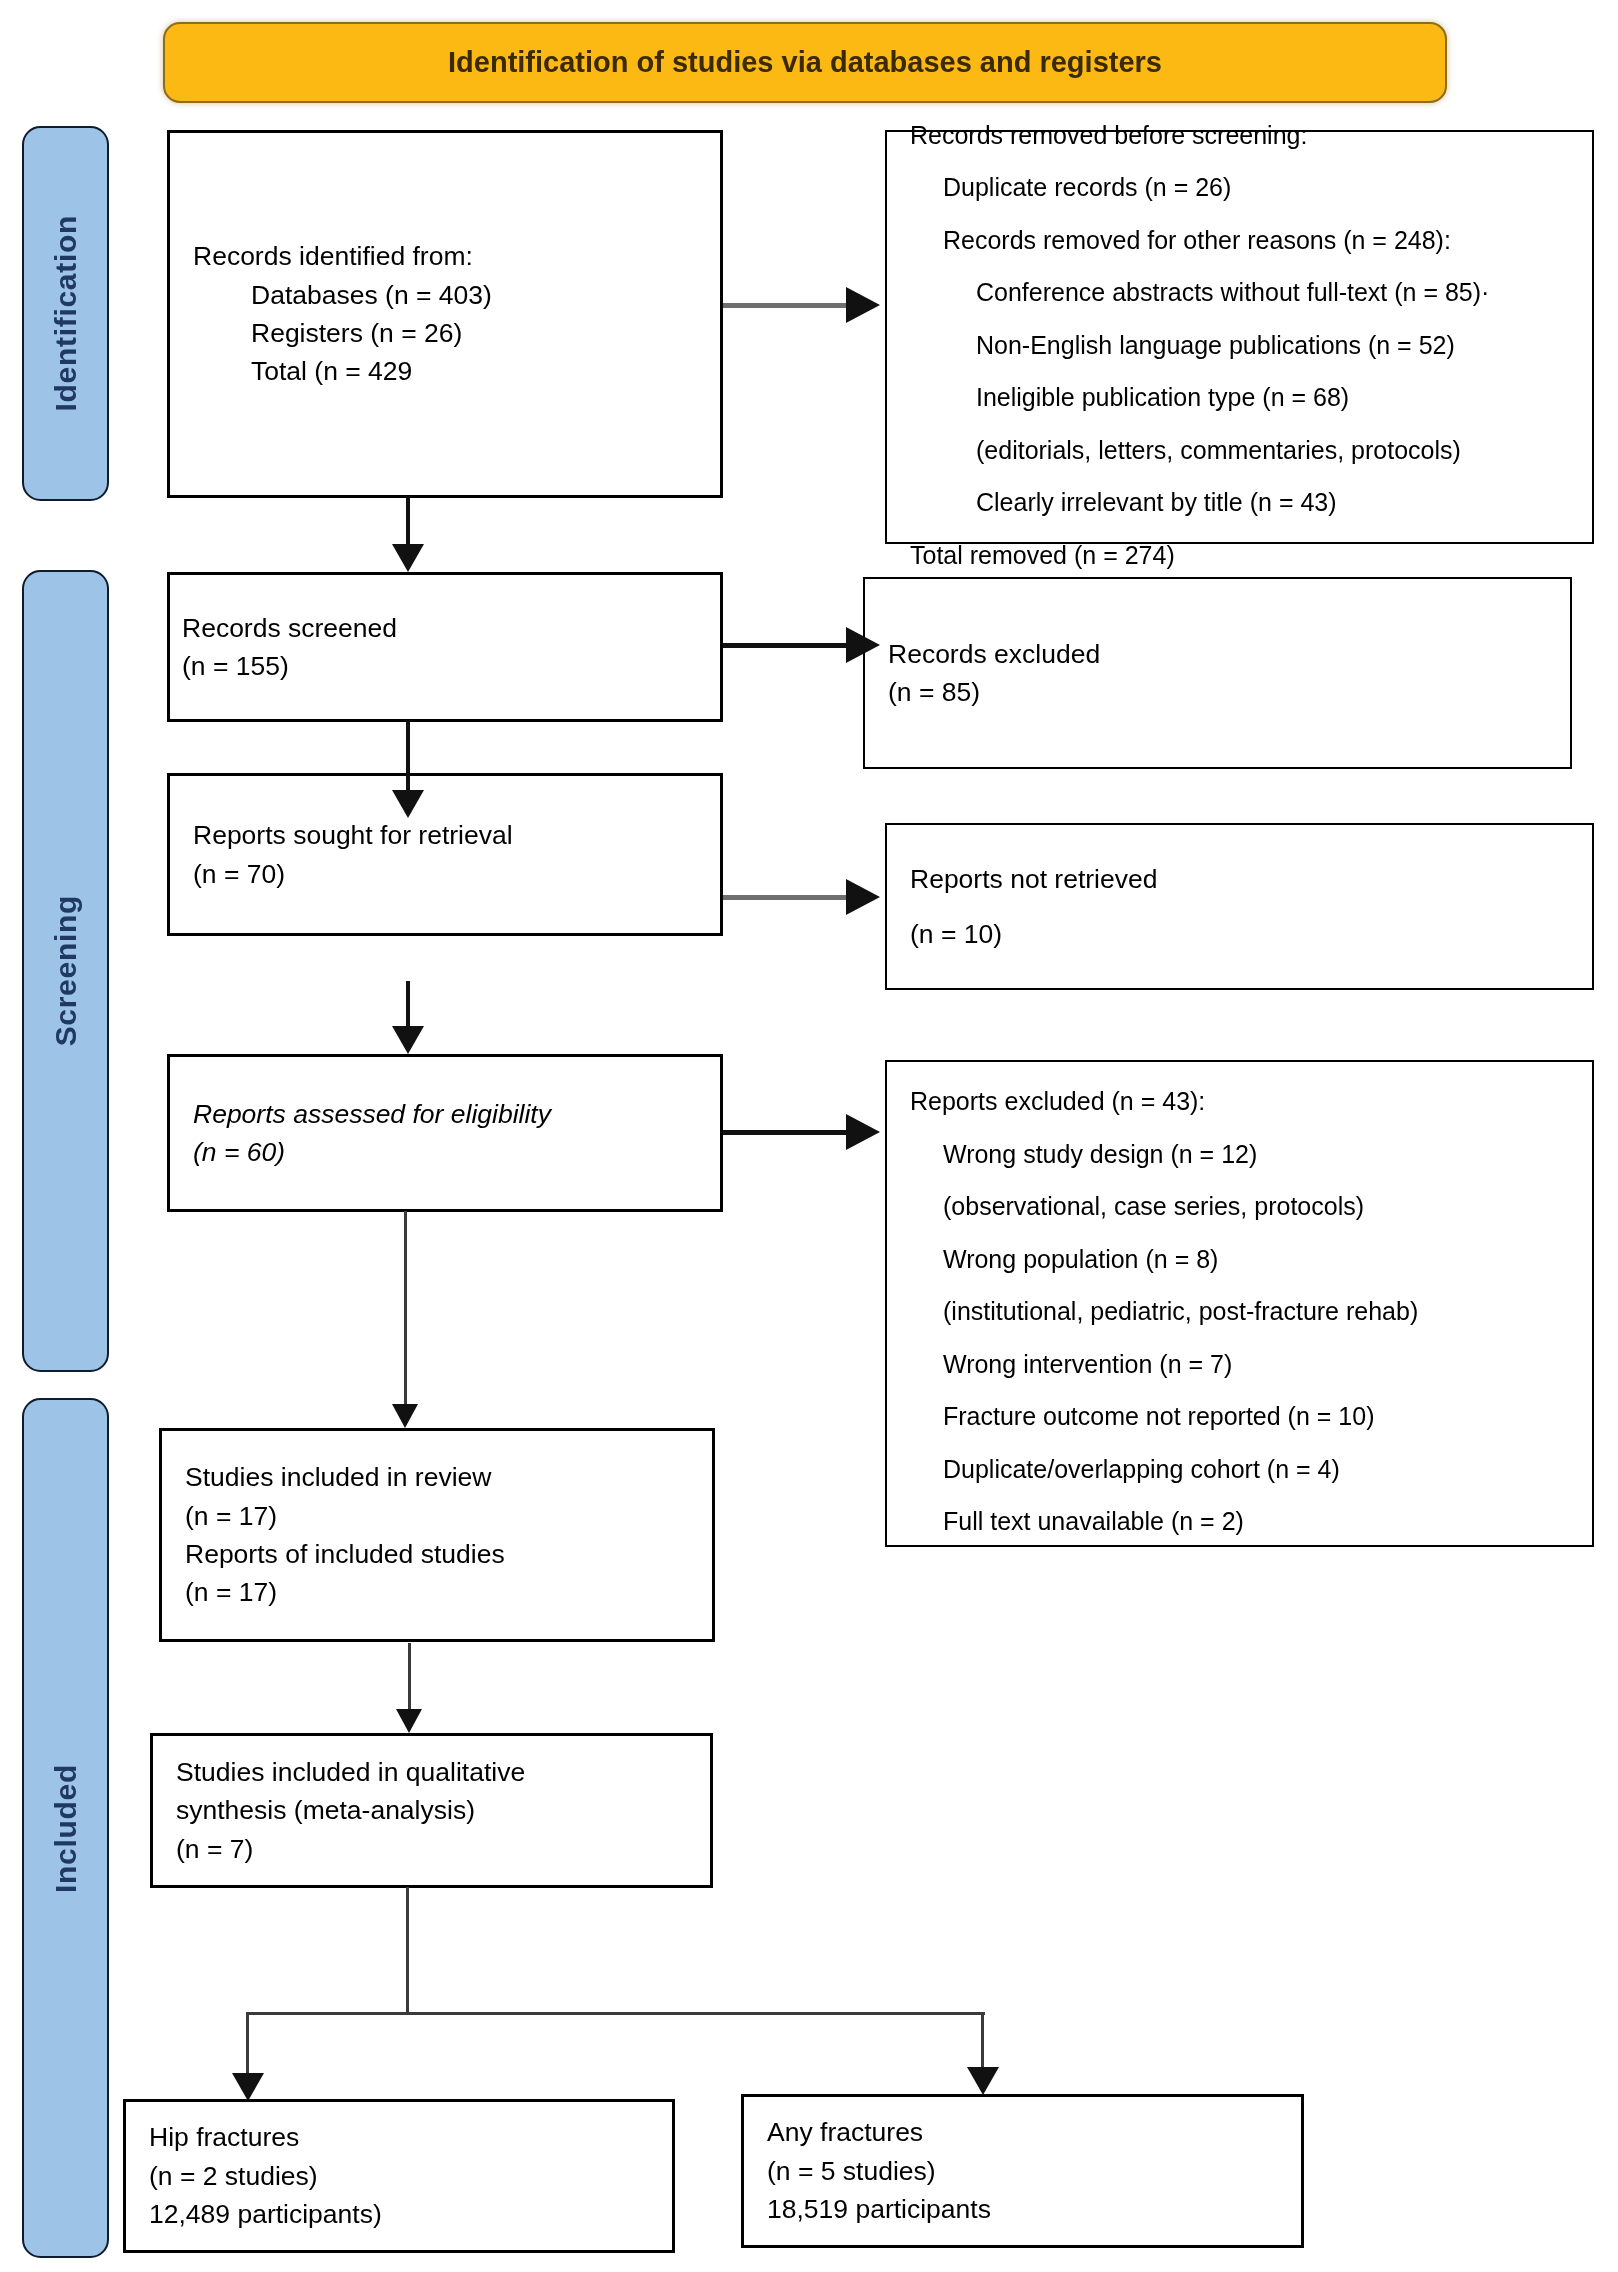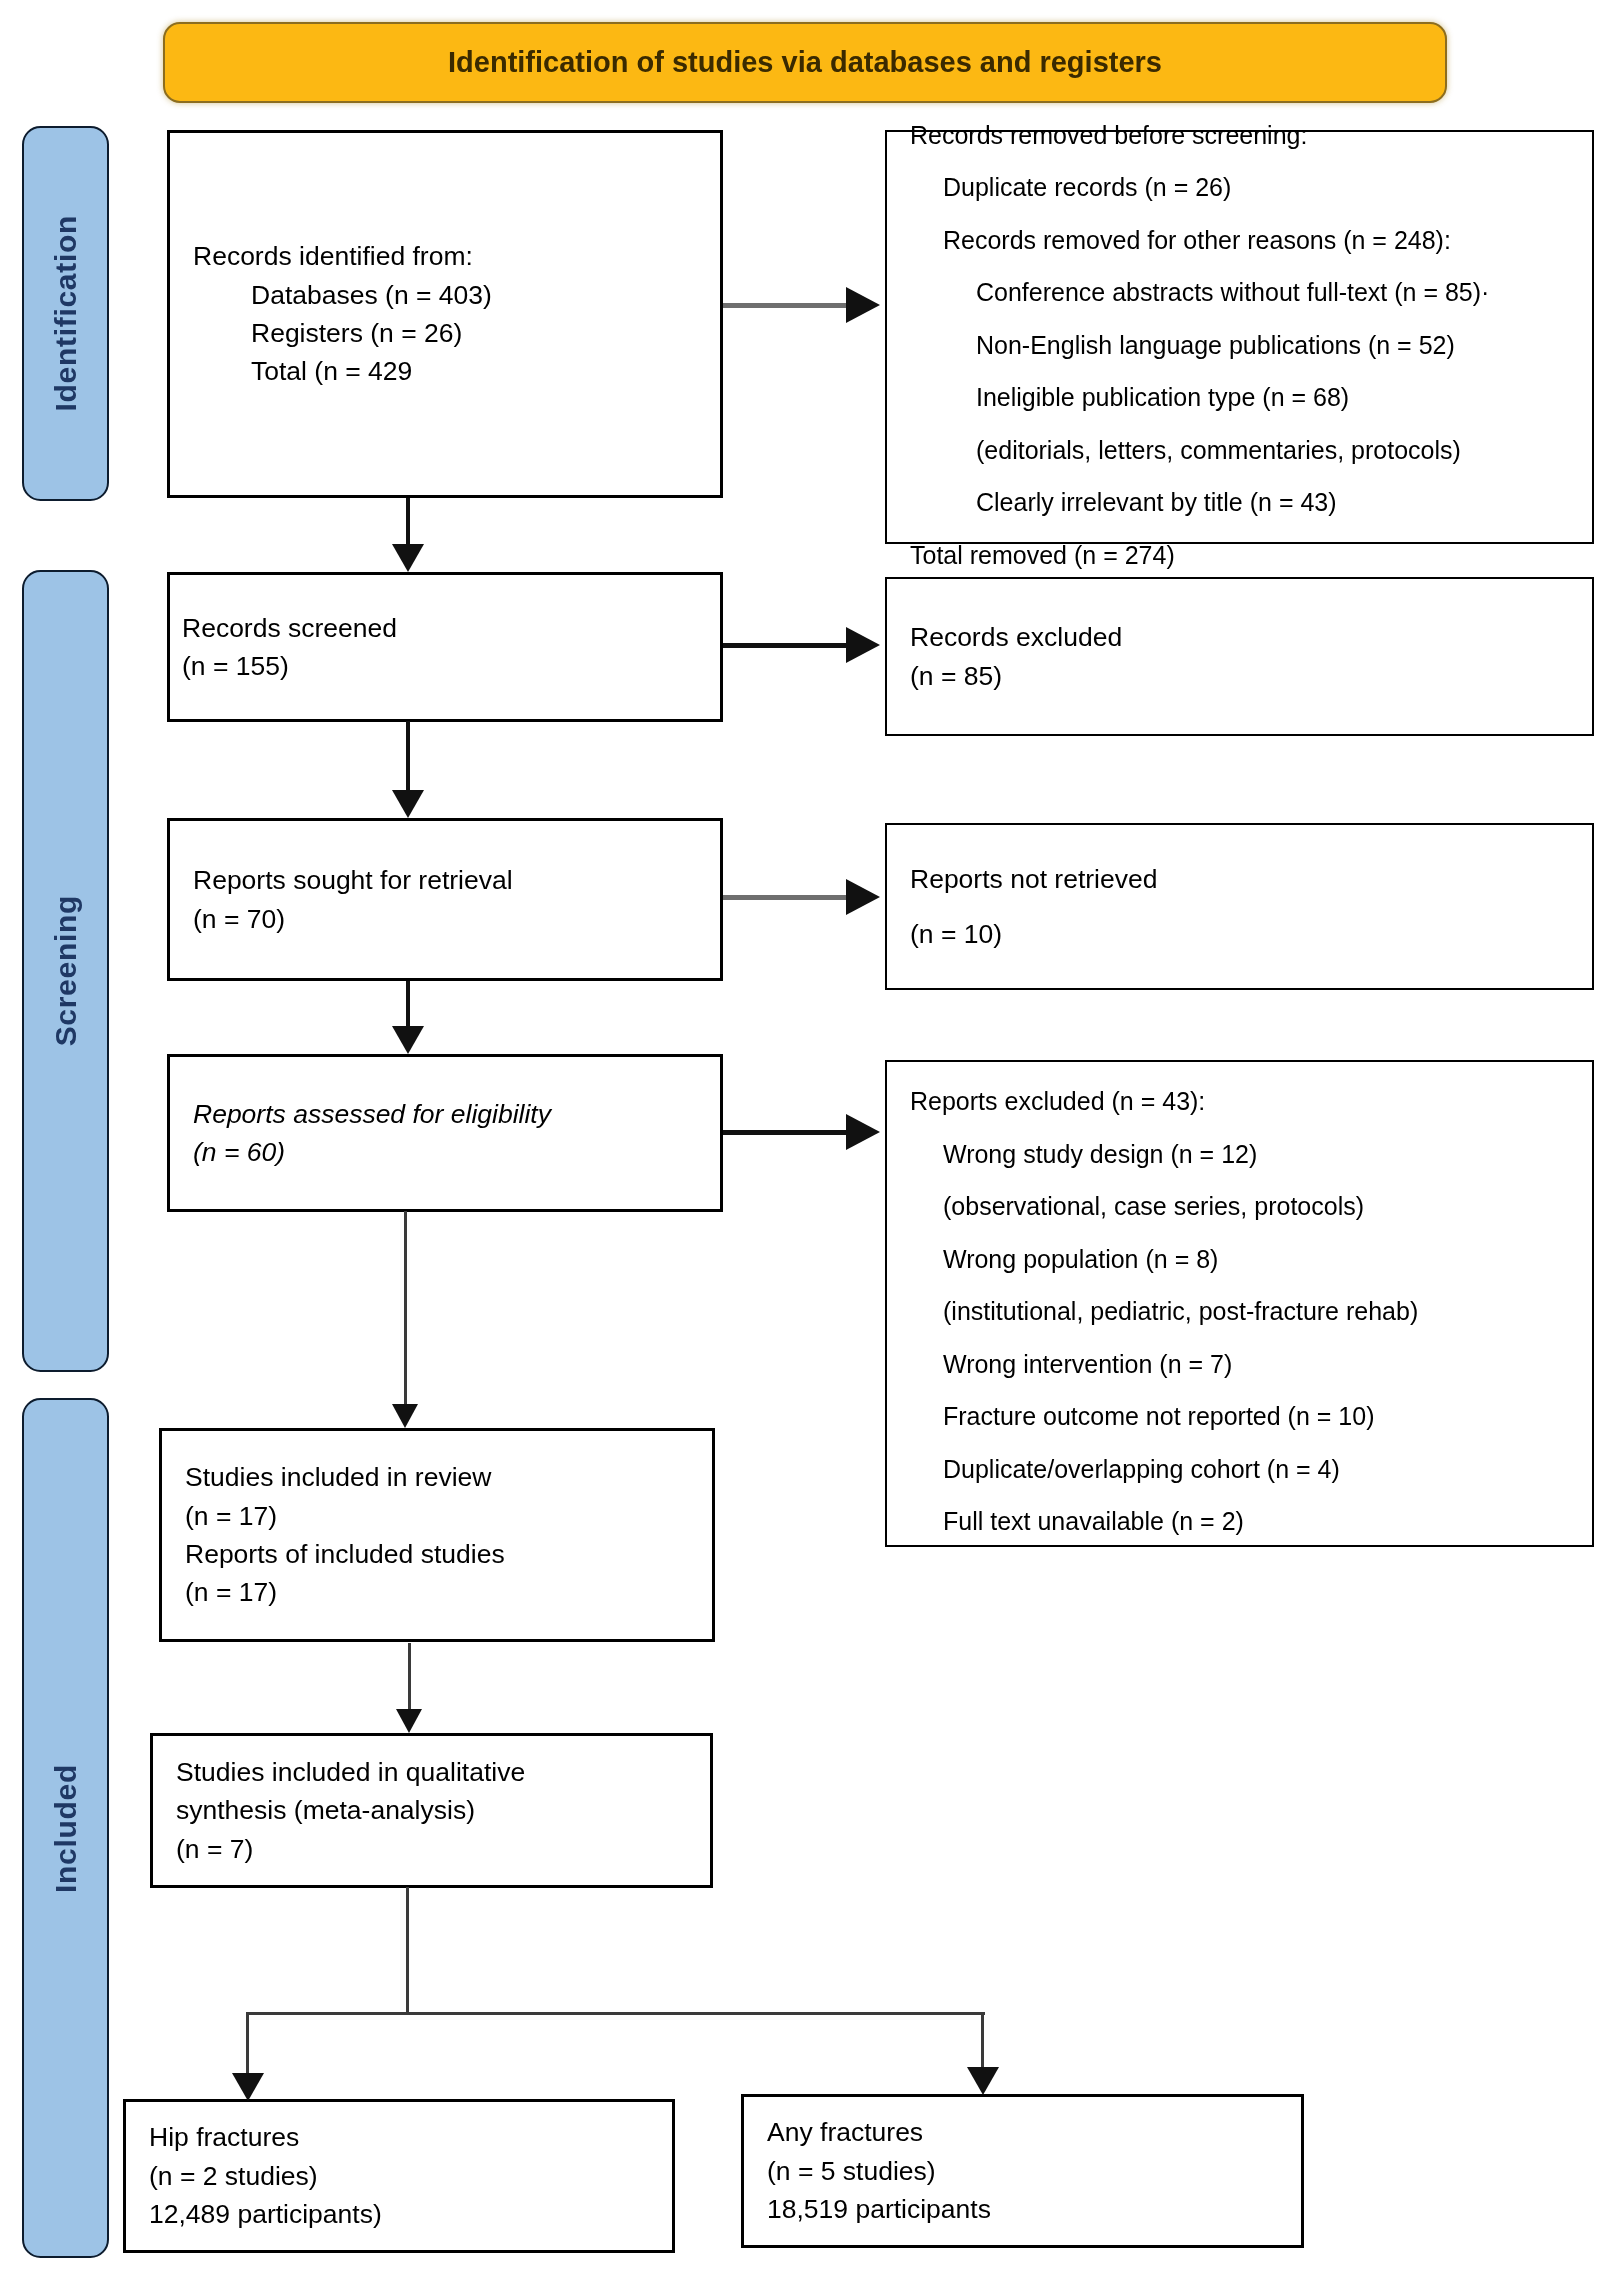--- a/index.html
+++ b/index.html
@@ -63,21 +63,21 @@
     <div class="ln ind1b">Databases (n = 403)</div>
     <div class="ln ind1b">Registers (n = 26)</div>
     <div class="ln ind1b">Total (n = 429</div>
   </div>
 
   <div class="bx" style="left:167px;top:572px;width:556px;height:150px;padding-left:12px;">
     <div class="ln">Records screened</div>
     <div class="ln">(n = 155)</div>
   </div>
 
-  <div class="bx" style="left:167px;top:818px;width:556px;height:163px;">
+  <div class="bx" style="left:167px;top:773px;width:556px;height:163px;">
     <div class="ln">Reports sought for retrieval</div>
     <div class="ln">(n = 70)</div>
   </div>
 
   <div class="bx" style="left:167px;top:1054px;width:556px;height:158px;font-style:italic;">
     <div class="ln">Reports assessed for eligibility</div>
     <div class="ln">(n = 60)</div>
   </div>
 
   <div class="bx" style="left:159px;top:1428px;width:556px;height:214px;">
@@ -110,21 +110,21 @@
     <div class="ln ind1">Duplicate records (n = 26)</div>
     <div class="ln ind1">Records removed for other reasons (n = 248):</div>
     <div class="ln ind2">Conference abstracts without full-text (n = 85)·</div>
     <div class="ln ind2">Non-English language publications (n = 52)</div>
     <div class="ln ind2">Ineligible publication type (n = 68)</div>
     <div class="ln ind2">(editorials, letters, commentaries, protocols)</div>
     <div class="ln ind2">Clearly irrelevant by title (n = 43)</div>
     <div class="ln">Total removed (n = 274)</div>
   </div>
 
-  <div class="bx" style="left:885px;top:577px;width:709px;height:159px;border-width:2.6px;">
+  <div class="bx" style="left:863px;top:577px;width:709px;height:192px;border-width:2.6px;">
     <div class="ln">Records excluded</div>
     <div class="ln">(n = 85)</div>
   </div>
 
   <div class="bx" style="left:885px;top:823px;width:709px;height:167px;border-width:2.6px;gap:16px;">
     <div class="ln">Reports not retrieved</div>
     <div class="ln">(n = 10)</div>
   </div>
 
   <div class="bx dense" style="left:885px;top:1060px;width:709px;height:487px;border-width:2.6px;">

